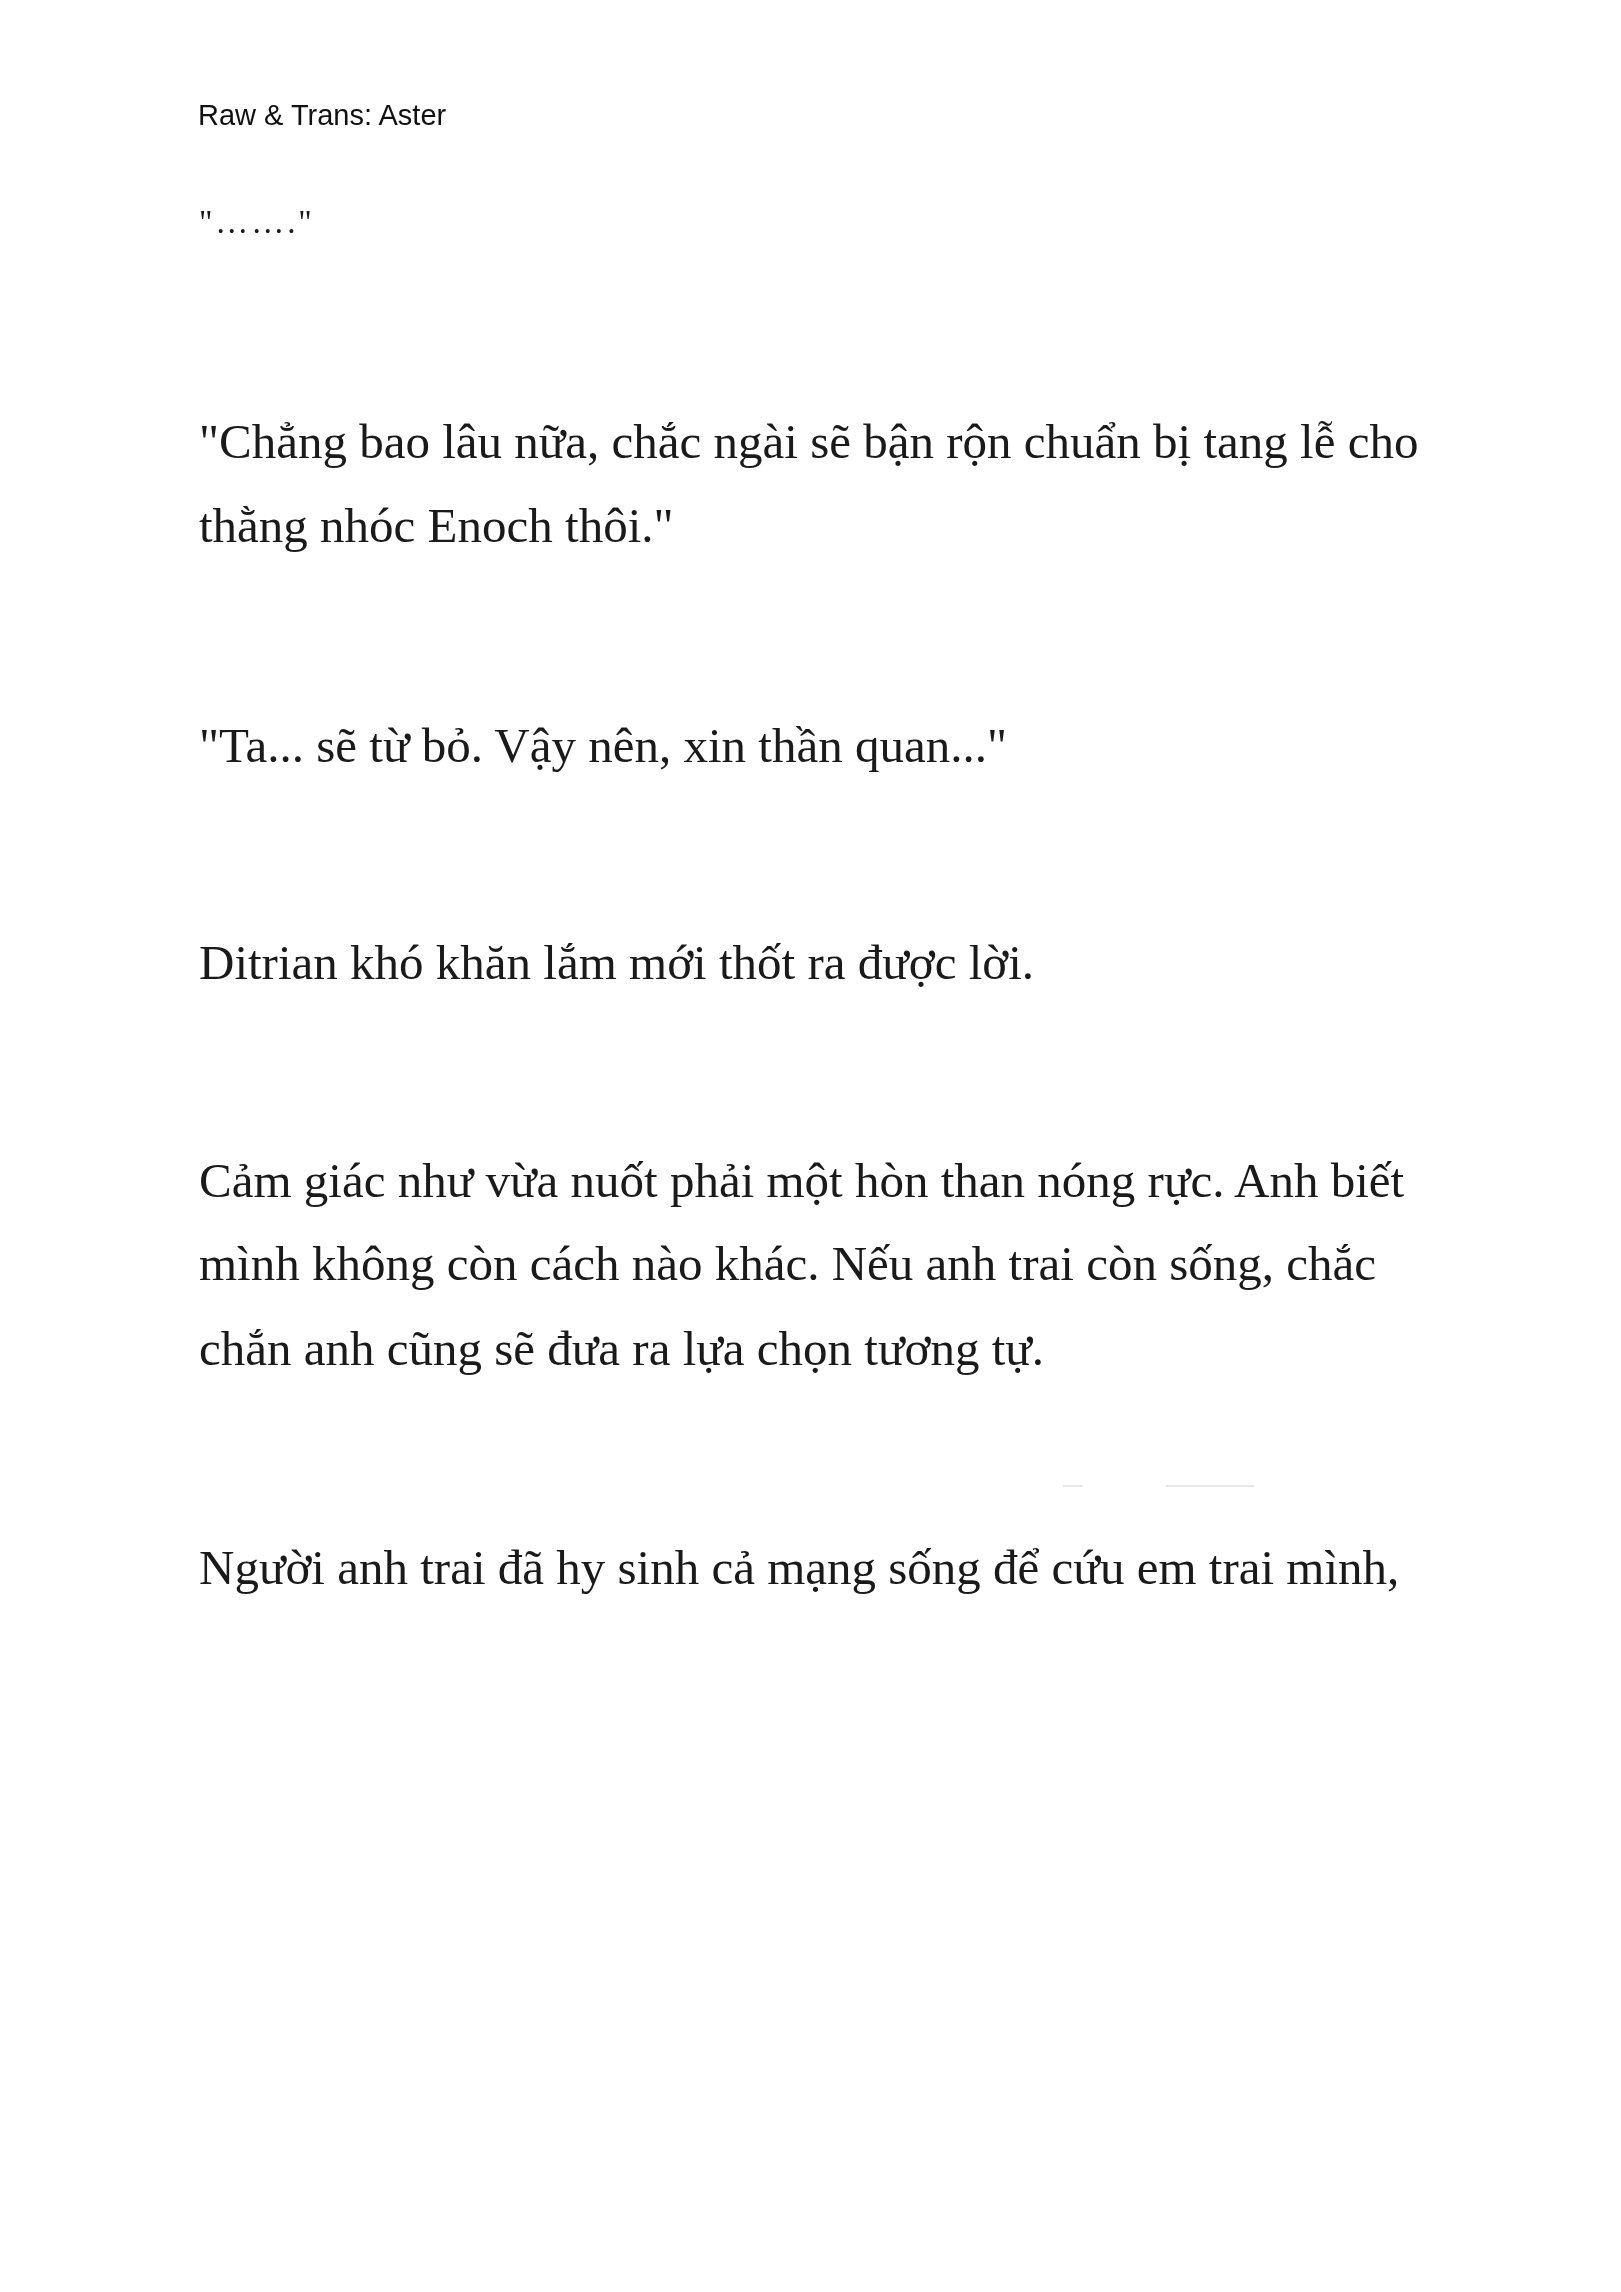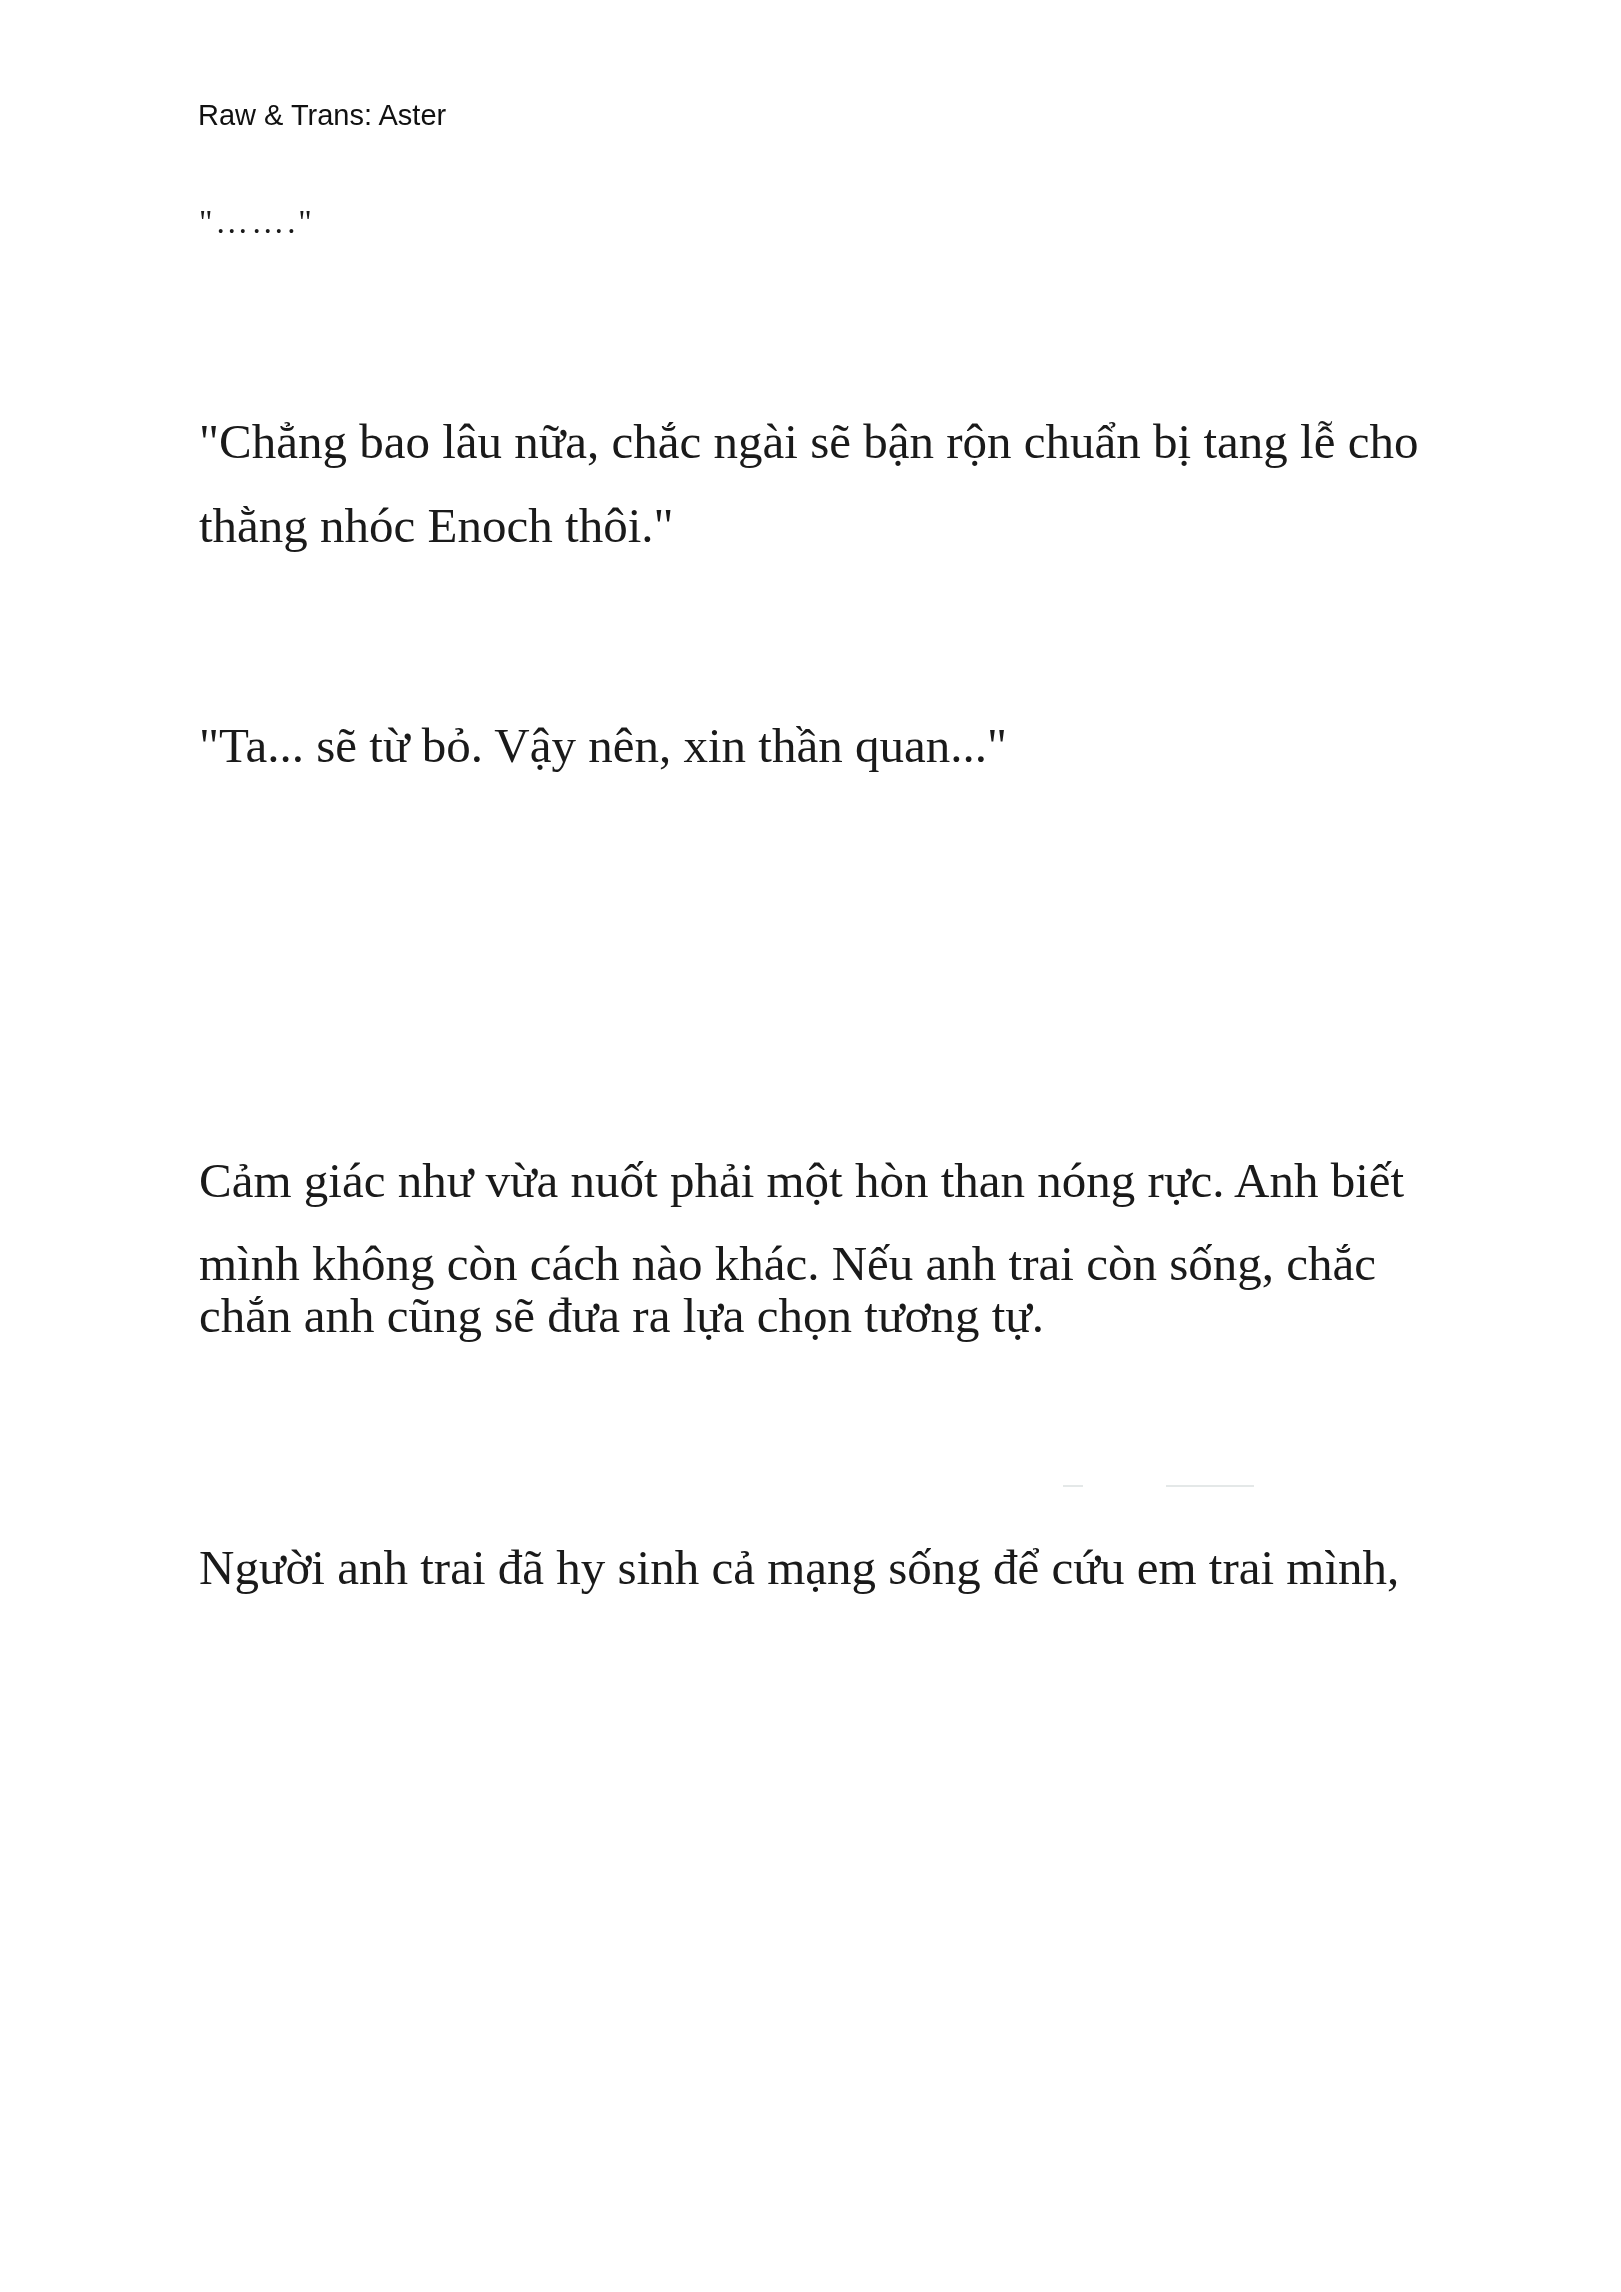--- a/index.html
+++ b/index.html
@@ -64,24 +64,25 @@
 
   <div class="credit">Raw &amp; Trans: Aster</div>
 
   <div class="dots">"……."</div>
 
   <div class="line" style="top:412px">"Chẳng bao lâu nữa, chắc ngài sẽ bận rộn chuẩn bị tang lễ cho</div>
   <div class="line" style="top:496px">thằng nhóc Enoch thôi."</div>
 
   <div class="line" style="top:716px">"Ta... sẽ từ bỏ. Vậy nên, xin thần quan..."</div>
 
+  <div class="line" style="top:933px">Ditrian khó khăn lắm mới thốt ra được lời.</div>
 
   <div class="line" style="top:1234px">mình không còn cách nào khác. Nếu anh trai còn sống, chắc</div>
   <div class="line" style="top:1151px">Cảm giác như vừa nuốt phải một hòn than nóng rực. Anh biết</div>
-  <div class="line" style="top:1286px">chắn anh cũng sẽ đưa ra lựa chọn tương tự.</div>
+  <div class="line" style="top:1319px">chắn anh cũng sẽ đưa ra lựa chọn tương tự.</div>
 
   <div class="artifact" style="left:1166px; top:1485px; width:88px;"></div>
   <div class="artifact" style="left:1063px; top:1485px; width:19.6px;"></div>
 
   <div class="line" style="top:1538px">Người anh trai đã hy sinh cả mạng sống để cứu em trai mình,</div>
 
 
 </div>
 
 

